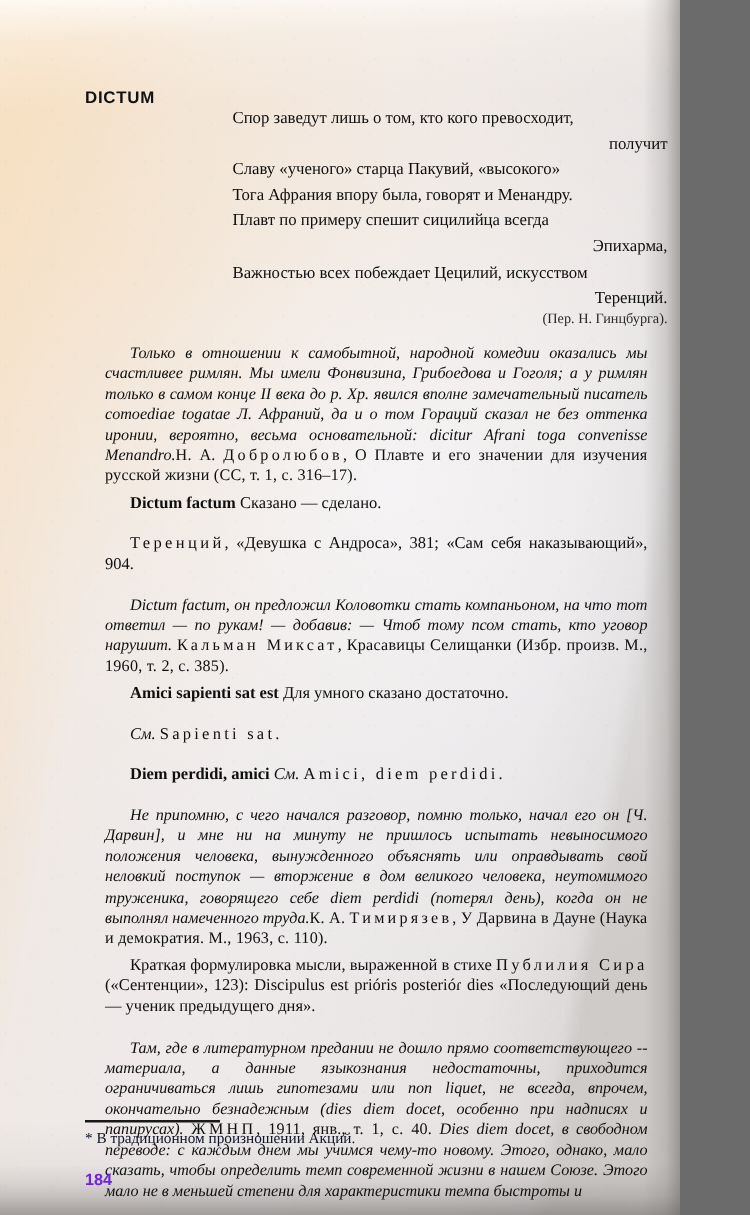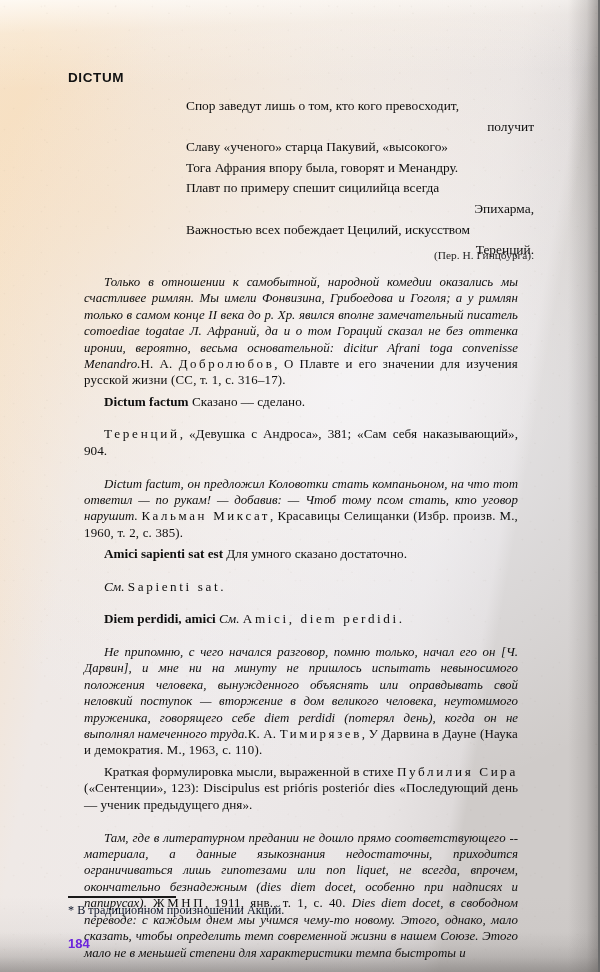--- a/index.html
+++ b/index.html
@@ -4,21 +4,21 @@
 <title>Dictionary page 184 — DICTUM</title>
 <style>
   html, body {
     margin: 0;
     padding: 0;
     background: #6b6b6b;
   }
 
   .page {
     position: relative;
-    width: 598px;
+    width: 544px;
     height: 972px;
     overflow: hidden;
     background: #efe6dc;
     font-family: "Liberation Serif", "DejaVu Serif", serif;
     color: #141414;
   }
 
   
   .paper-base {
     position: absolute;
@@ -93,21 +93,21 @@
     font-weight: bold;
     font-size: 13.5px;
     letter-spacing: 0.6px;
     color: #161616;
   }
 
   
   .verse {
     position: absolute;
     left: 186px;
-    top: 96px;
+    top: 84px;
     width: 348px;
     font-size: 13.4px;
     line-height: 20.6px;
     color: #121212;
   }
   .verse .v-line { white-space: nowrap; }
   .verse .v-runover {
     text-align: right;
     white-space: nowrap;
   }

